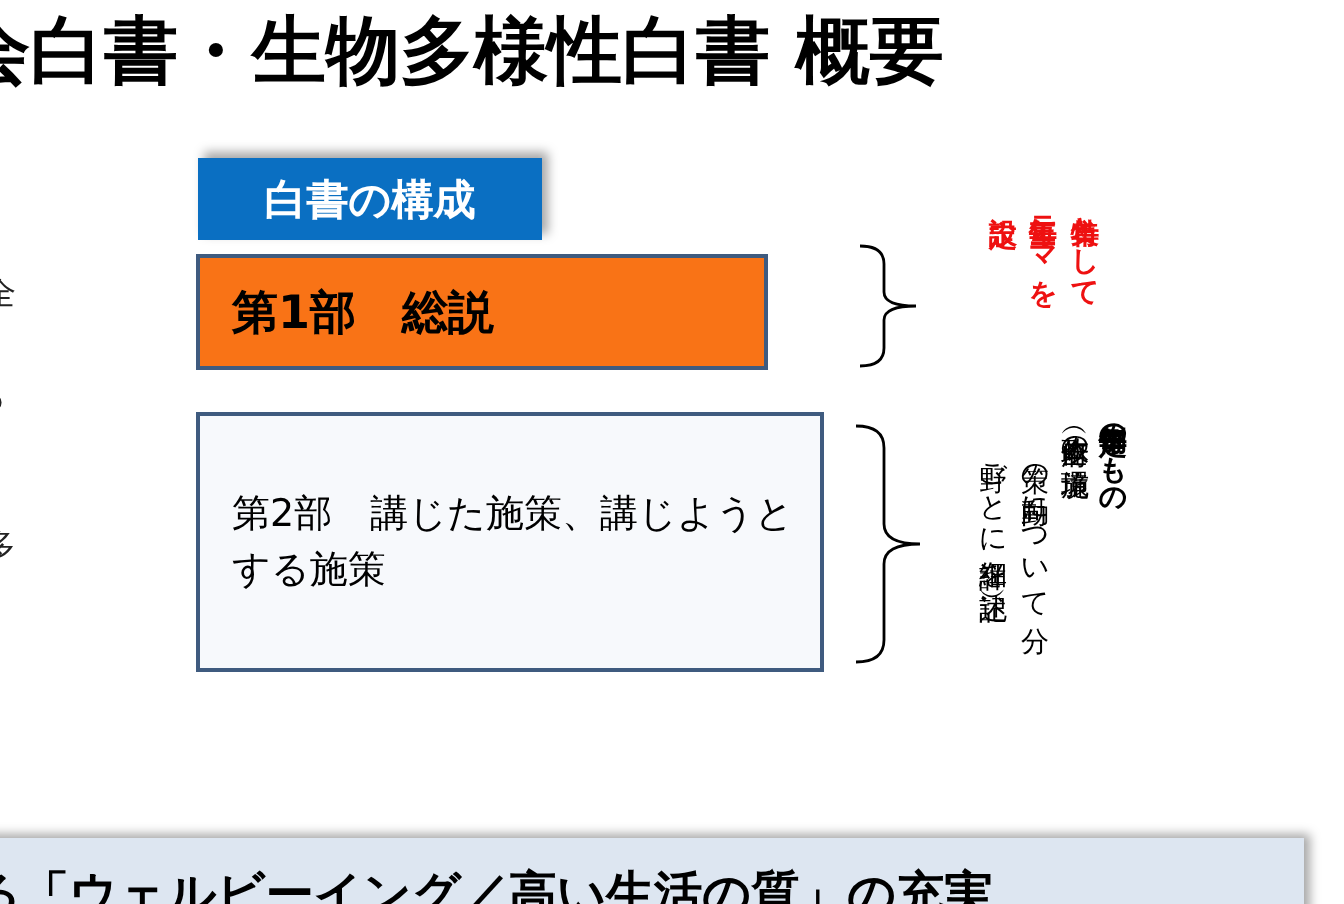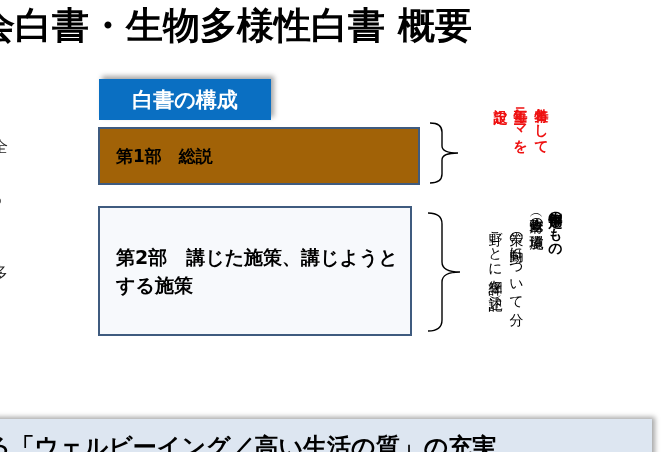--- a/index.html
+++ b/index.html
@@ -19,29 +19,29 @@
     white-space: nowrap;
   }
   .header-box {
     position: absolute; left: 99px; top: 79px; width: 172px; height: 41px;
     background: #0a6fc2; color: #ffffff;
     font-size: 21px; font-weight: bold;
     display: flex; align-items: center; justify-content: center;
     box-shadow: 3px -3px 5px rgba(0,0,0,0.35);
   }
   .part1 {
-    position: absolute; left: 98px; top: 127px; width: 322px; height: 58px;
-    background: #a16207; border: 2px solid #3f5b7f; box-sizing: border-box;
-    font-size: 17px; font-weight: bold;
+    position: absolute; left: 98px; top: 127px; width: 286px; height: 58px;
+    background: #f97316; border: 2px solid #3f5b7f; box-sizing: border-box;
+    font-size: 23px; font-weight: bold;
     display: flex; align-items: center; padding-left: 16px;
   }
   .part2 {
     position: absolute; left: 98px; top: 206px; width: 314px; height: 130px;
     background: #f7f9fc; border: 2px solid #3f5b7f; box-sizing: border-box;
-    font-size: 19px; font-weight: bold; line-height: 28px;
+    font-size: 19px; font-weight: normal; line-height: 28px;
     display: flex; align-items: center; padding-left: 16px; padding-right: 10px;
   }
   .brace { position: absolute; }
   .vcol {
     position: absolute; writing-mode: vertical-rl; text-orientation: upright;
     white-space: nowrap; line-height: 1;
   }
   .red { color: #ee1111; font-weight: bold; font-size: 14px; }
   .blk-bold { color: #000; font-weight: bold; font-size: 14px; }
   .blk { color: #000; font-size: 14px; }

